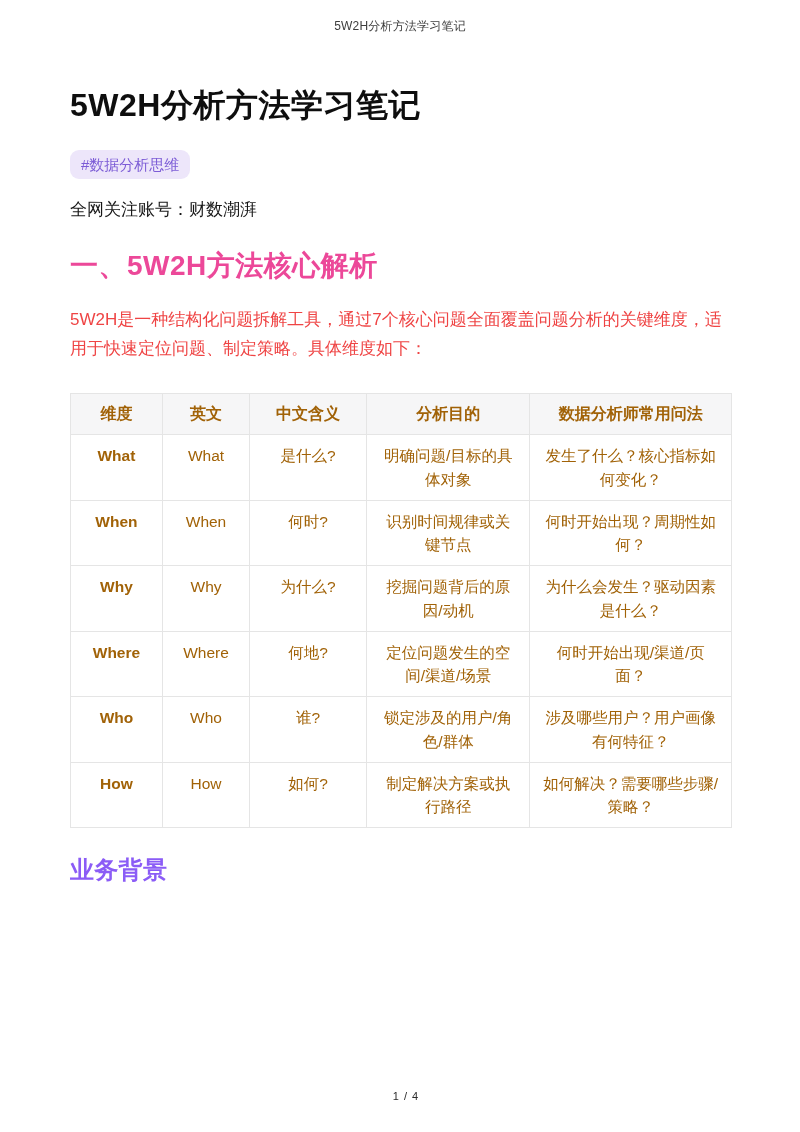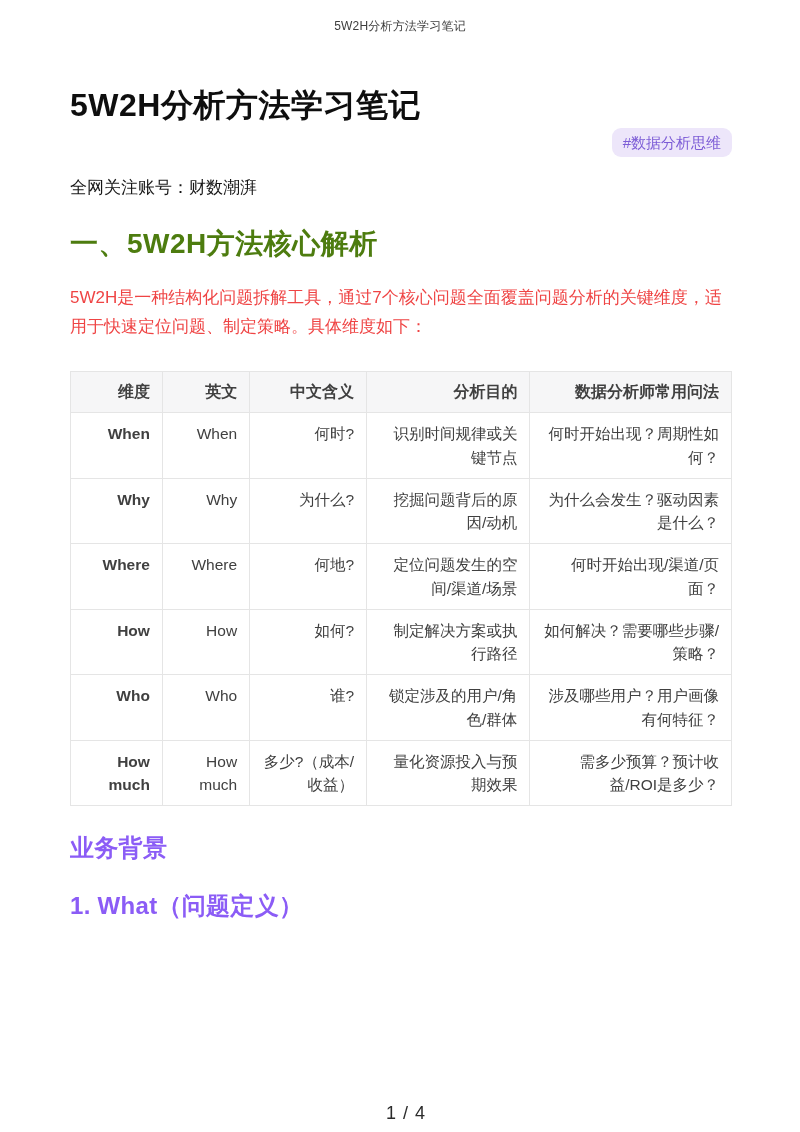--- a/index.html
+++ b/index.html
@@ -16,45 +16,45 @@
     width:800px;height:1132px;position:relative;overflow:hidden;
     font-family:"Liberation Sans","DejaVu Sans",sans-serif;
     color:var(--text-main);
   }
   .running-header{
     position:absolute;top:18px;left:0;right:0;text-align:center;
     font-size:12px;color:var(--text-muted);letter-spacing:.2px;
   }
   .content{padding:84px 68px 0 70px;}
   .doc-title{font-size:32px;font-weight:700;color:#0E0E0E;letter-spacing:.5px;}
-  .tag-row{text-align:right;}
+  .tag-row{margin-top:22px;}
   .tag{
     display:inline-block;background:var(--tag-bg);color:var(--tag-text);
     font-size:15px;line-height:1;padding:7px 11px;border-radius:9px;
   }
   .account-line{margin-top:19px;font-size:17px;color:#161616;font-family:Liberation Serif, serif;}
-  h2.section{font-size:28px;font-weight:700;color:#4d7c0f;margin-top:26px;letter-spacing:.5px;}
+  h2.section{font-size:28px;font-weight:700;color:#ec4899;margin-top:26px;letter-spacing:.5px;}
   p.body-text{margin-top:20px;font-size:17px;line-height:1.72;color:#ef4444;}
   table.dim-table{
     width:100%;border-collapse:collapse;margin-top:30px;table-layout:fixed;
   }
   .dim-table th,.dim-table td{
     border:1px solid var(--table-border);
     padding:9px 12px;font-size:15.5px;line-height:1.5;
-    text-align:right;vertical-align:top;color:#404040;
+    text-align:center;vertical-align:top;color:#a16207;
     word-break:break-word;
   }
   .dim-table thead th{
     background:var(--table-header-bg);font-weight:700;font-size:16px;padding:8px 12px;
   }
   .dim-table tbody th{font-weight:700;background:#fff;}
   h3.sub{font-size:24px;font-weight:700;color:#8b5cf6;margin-top:26px;letter-spacing:.3px;}
   .page-footer{
-    position:absolute;left:0;right:0;bottom:8px;text-align:center;
-    font-size:18px;color:#2B2B2B;letter-spacing:1px;padding-left:12px;
+    position:absolute;left:0;right:0;bottom:30px;text-align:center;
+    font-size:11px;color:#2B2B2B;letter-spacing:1px;padding-left:12px;
   }
 </style>
 </head>
 <body>
 
 <div class="running-header">5W2H分析方法学习笔记</div>
 
 <div class="content">
 
   <h1 class="doc-title">5W2H分析方法学习笔记</h1>
@@ -81,20 +81,27 @@
       <tr>
           <th>维度</th>
           <th>英文</th>
           <th>中文含义</th>
           <th>分析目的</th>
           <th>数据分析师常用问法</th>
         </tr>
     </thead>
     <tbody>
         <tr>
+          <th>What</th>
+          <td>What</td>
+          <td>是什么?</td>
+          <td>明确问题/目标的具体对象</td>
+          <td>发生了什么？核心指标如何变化？</td>
+        </tr>
+        <tr>
           <th>When</th>
           <td>When</td>
           <td>何时?</td>
           <td>识别时间规律或关键节点</td>
           <td>何时开始出现？周期性如何？</td>
         </tr>
         <tr>
           <th>Why</th>
           <td>Why</td>
           <td>为什么?</td>
@@ -102,44 +109,36 @@
           <td>为什么会发生？驱动因素是什么？</td>
         </tr>
         <tr>
           <th>Where</th>
           <td>Where</td>
           <td>何地?</td>
           <td>定位问题发生的空间/渠道/场景</td>
           <td>何时开始出现/渠道/页面？</td>
         </tr>
         <tr>
-          <th>How</th>
-          <td>How</td>
-          <td>如何?</td>
-          <td>制定解决方案或执行路径</td>
-          <td>如何解决？需要哪些步骤/策略？</td>
-        </tr>
-        <tr>
           <th>Who</th>
           <td>Who</td>
           <td>谁?</td>
           <td>锁定涉及的用户/角色/群体</td>
           <td>涉及哪些用户？用户画像有何特征？</td>
         </tr>
         <tr>
-          <th>How much</th>
-          <td>How much</td>
-          <td>多少?（成本/收益）</td>
-          <td>量化资源投入与预期效果</td>
-          <td>需多少预算？预计收益/ROI是多少？</td>
+          <th>How</th>
+          <td>How</td>
+          <td>如何?</td>
+          <td>制定解决方案或执行路径</td>
+          <td>如何解决？需要哪些步骤/策略？</td>
         </tr>
       </tbody>
   </table>
 
 
   <h3 class="sub">业务背景</h3>
 
 
-  <h3 class="sub">1. What（问题定义）</h3>
 
 </div>
 
 <div class="page-footer">1 / 4</div>
 
 </body></html>

